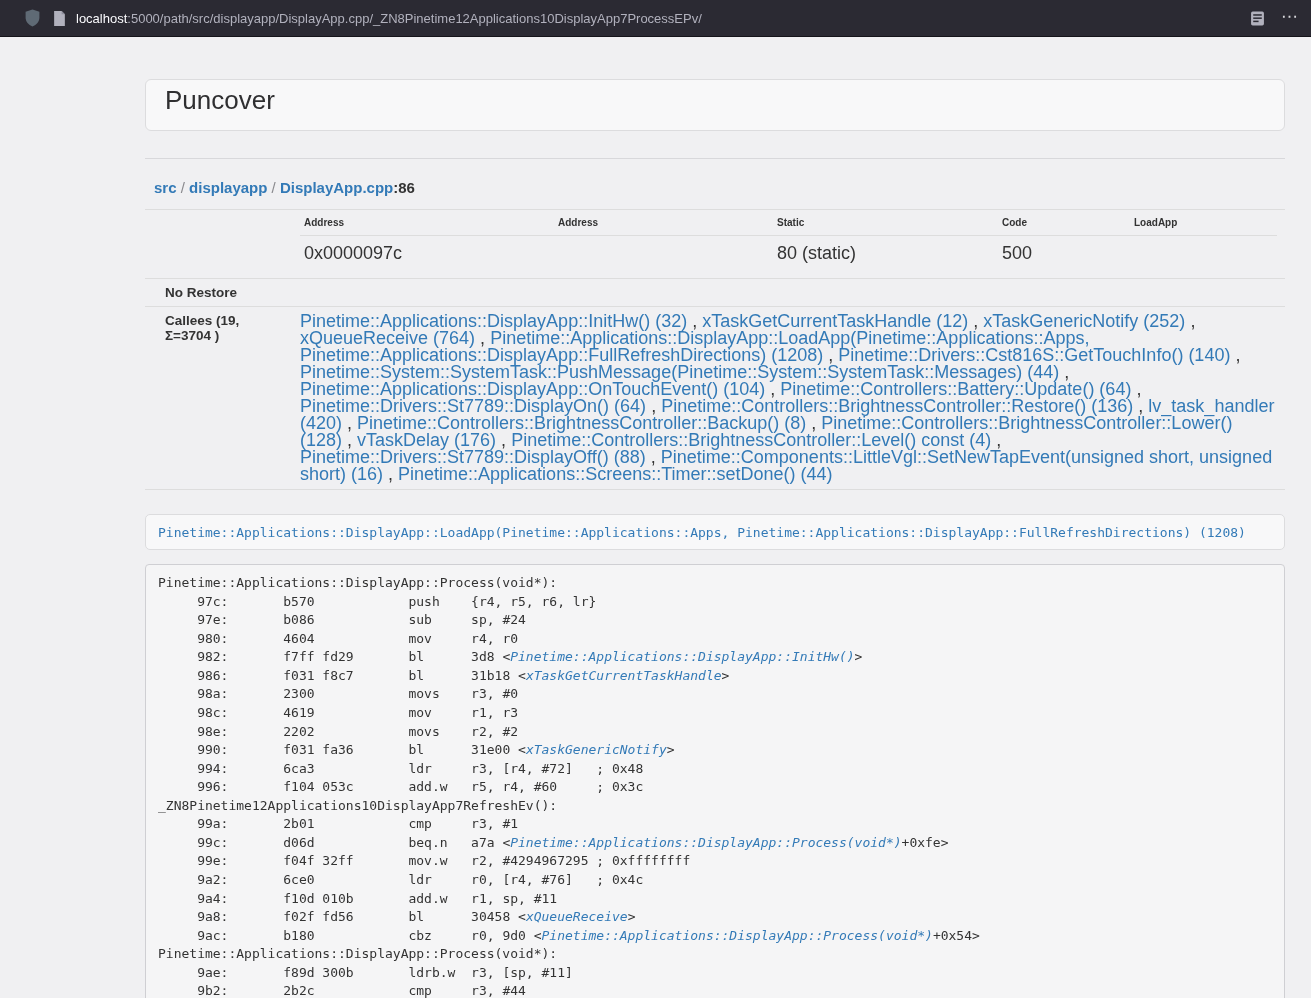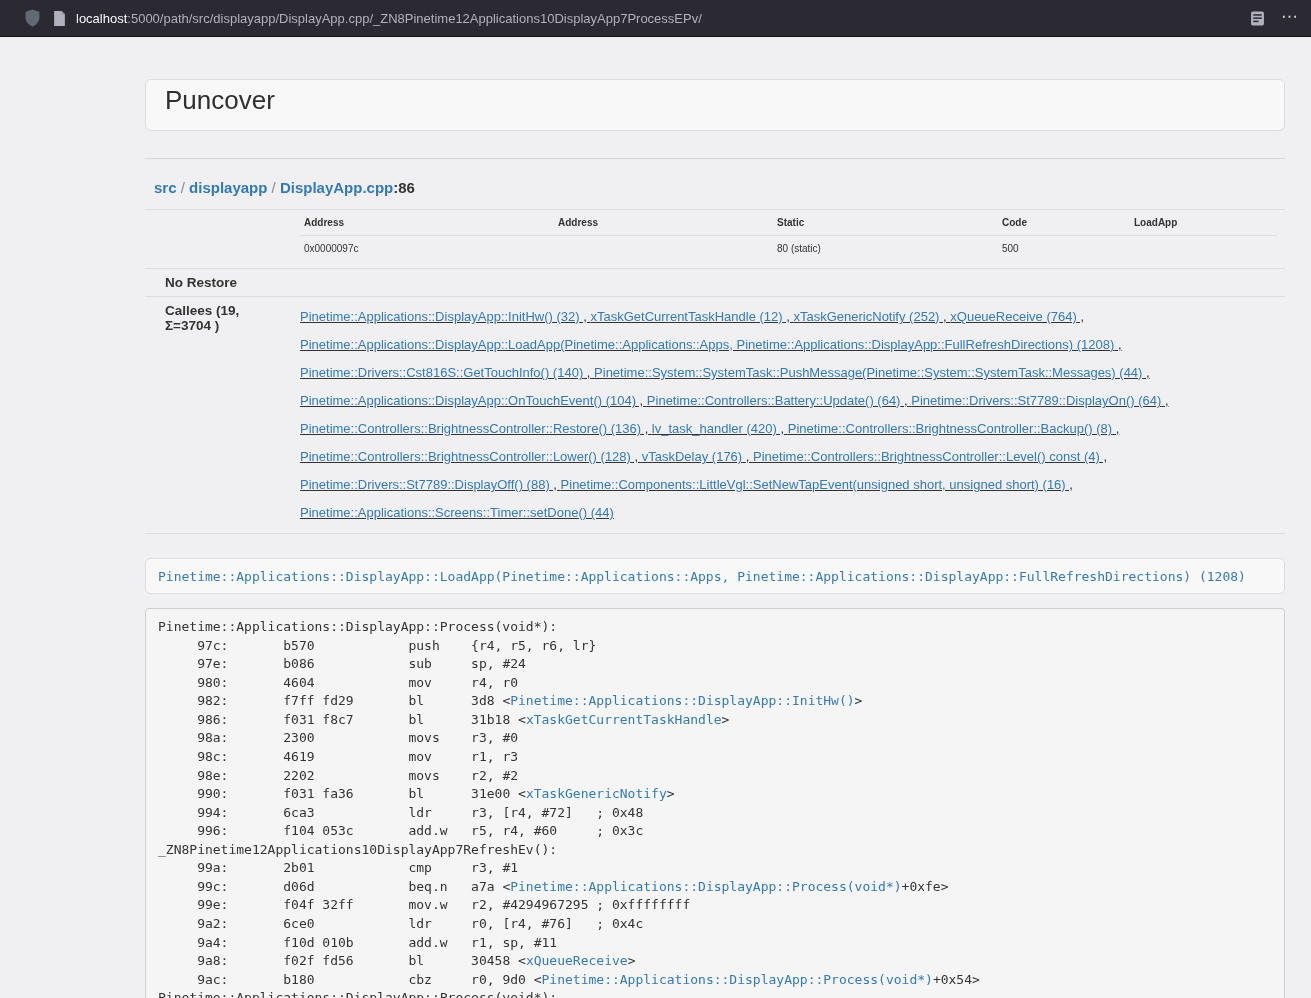--- a/index.html
+++ b/index.html
@@ -47,40 +47,40 @@
 
   .func-line { display: flex; align-items: center; gap: 5px; }
   .ficon {
     display: inline-block; width: 16px; height: 16px; flex: none;
     background: #e3ecf5; border: 1px solid #a3bcd6; border-radius: 3px;
     color: #33679f; font: italic bold 12px/14px "Liberation Serif", serif; text-align: center;
   }
 
   table.stats-table { width: 100%; border-collapse: collapse; }
   table.stats-table th { text-align: left; font-weight: bold; padding: 1px 8px 7px 4px; border-bottom: 1px solid #ddd; font-size: 10px; }
-  table.stats-table td { padding: 7px 8px 8px 4px; font-size: 10px; }
+  table.stats-table td { padding: 7px 8px 8px 4px; font-size: 18px; }
 
-  td.callees-cell { font-size: 13px; line-height: 28px; text-decoration: underline; }
+  td.callees-cell { font-size: 18px; line-height: 17px; }
   .callee-sep { color: #333; }
 
   
   .well {
     margin-top: 24px; background: #f8f8f9; border: 1px solid #dcdcde;
     border-radius: 5px; padding: 8px 12px; min-height: 36px;
   }
   .well a { font-family: "DejaVu Sans Mono", monospace; font-size: 13px; }
 
   
   pre.code {
     margin-top: 14px; background: #f5f5f6; border: 1px solid #cfcfd3;
     border-radius: 4px; padding: 9px 12px;
     font-family: "DejaVu Sans Mono", monospace; font-size: 13px; line-height: 1.42857;
     color: #333; white-space: pre; tab-size: 8; -moz-tab-size: 8; overflow: hidden;
   }
-  pre.code a { color: #337ab7; }
+  pre.code a { color: #337ab7; font-style: italic; }
 </style>
 </head>
 <body>
 
 <div class="browser-bar">
   <span class="chrome-icon shield-wrap">
     <svg width="17" height="18" viewBox="0 0 16 16">
         <path fill="#5f6a75" d="M8 0 L14.5 2.2 V7.4 C14.5 11.8 11.8 14.6 8 16 C4.2 14.6 1.5 11.8 1.5 7.4 V2.2 Z"></path>
       </svg>
   </span>

